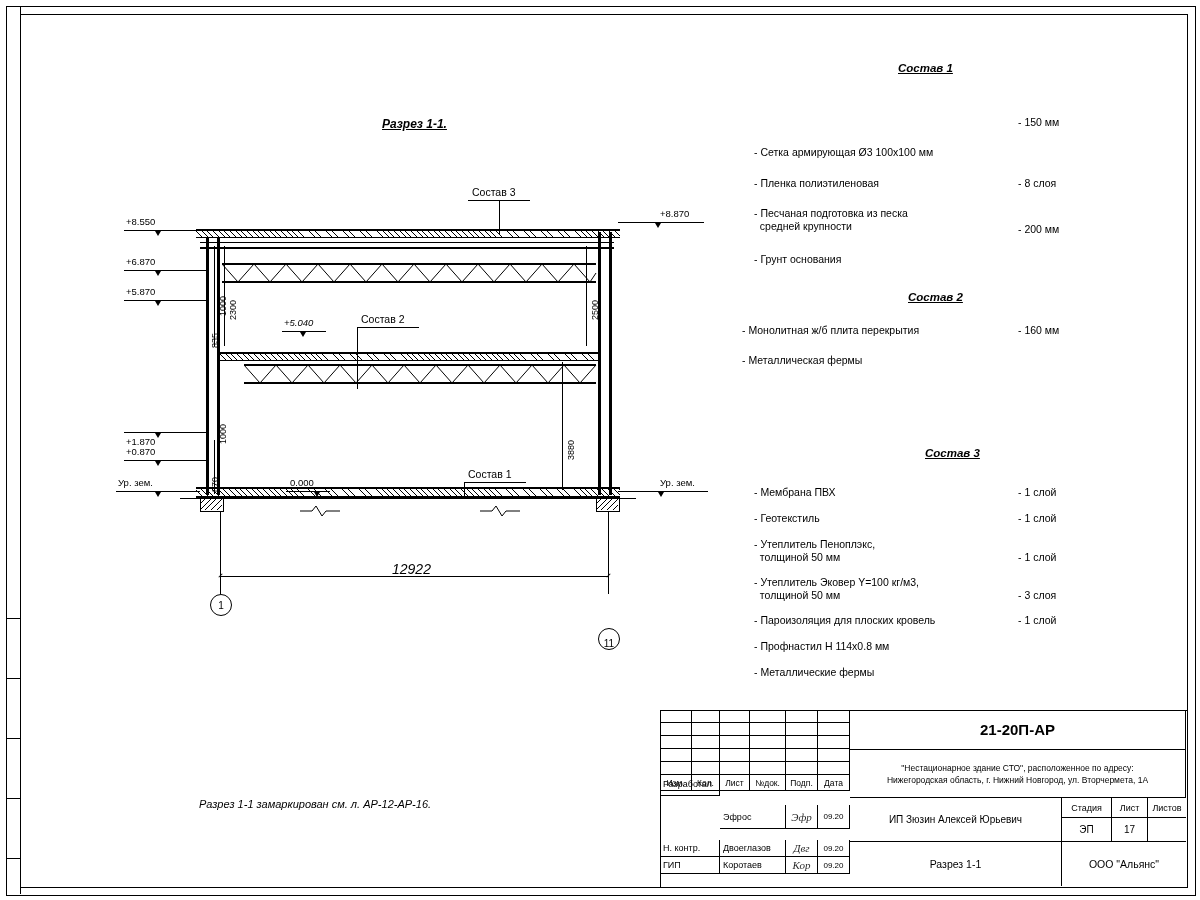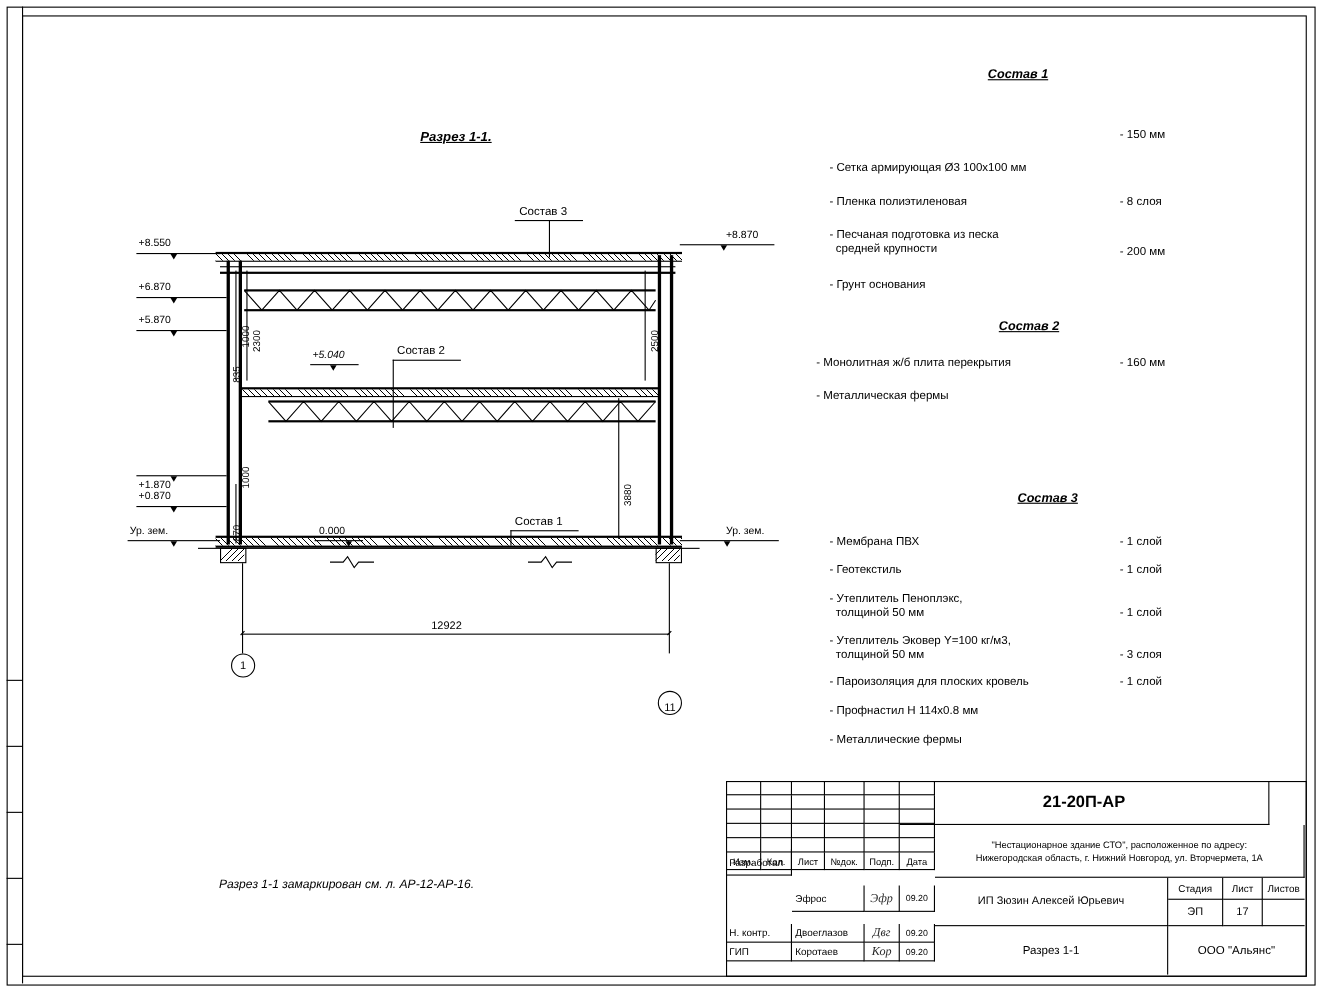--- a/index.html
+++ b/index.html
@@ -7,21 +7,21 @@
   .sheet{position:absolute;left:0;top:0;width:1200px;height:900px;}
   .frame-outer{position:absolute;left:6px;top:6px;width:1188px;height:888px;border:1px solid #000;}
   .frame-inner{position:absolute;left:20px;top:14px;width:1166px;height:872px;border:1px solid #000;}
   .left-strip{position:absolute;left:6px;top:6px;width:14px;height:888px;border-right:1px solid #000;}
   .ls-div{position:absolute;left:0;width:14px;border-top:1px solid #000;}
 
   .txt{position:absolute;white-space:pre;font-size:10.5px;line-height:13px;}
   .txt.i{font-style:italic;}
   .txt.u{text-decoration:underline;}
   .txt.b{font-weight:bold;}
-  .sm{font-size:10px;}
+  .sm{font-size:14px;font-style:italic;}
 
   
   .ln{position:absolute;background:#000;}
   .hln{height:1px;}
   .vln{width:1px;}
   .box{position:absolute;border:1px solid #000;}
   .hatch{position:absolute;background:
      repeating-linear-gradient(45deg,#000 0 0.6px,transparent 0.6px 4px);}
   .hatchv{position:absolute;background:
      repeating-linear-gradient(135deg,#000 0 0.6px,transparent 0.6px 4px);}
@@ -271,21 +271,21 @@
   <div class="tb-cell left" style="left:660px;top:840px;width:60px;height:17px;">Н. контр.</div>
   <div class="tb-cell left" style="left:720px;top:840px;width:66px;height:17px;">Двоеглазов</div>
   <div class="tb-cell" style="left:786px;top:840px;width:32px;height:17px;"><span class="sig">Двг</span></div>
   <div class="tb-cell" style="left:818px;top:840px;width:32px;height:17px;font-size:8px;">09.20</div>
 
   <div class="tb-cell left" style="left:660px;top:857px;width:60px;height:17px;">ГИП</div>
   <div class="tb-cell left" style="left:720px;top:857px;width:66px;height:17px;">Коротаев</div>
   <div class="tb-cell" style="left:786px;top:857px;width:32px;height:17px;"><span class="sig">Кор</span></div>
   <div class="tb-cell" style="left:818px;top:857px;width:32px;height:17px;font-size:8px;">09.20</div>
 
-  <div class="tb-cell" style="left:818px;top:710px;width:336px;height:40px;font-size:15px;font-weight:bold;">21-20П-АР</div>
+  <div class="tb-cell" style="left:850px;top:710px;width:336px;height:40px;font-size:15px;font-weight:bold;">21-20П-АР</div>
   <div class="tb-cell" style="left:850px;top:750px;width:336px;height:48px;font-size:8.5px;line-height:12px;text-align:center;white-space:pre-line;padding:0 4px;">"Нестационарное здание СТО", расположенное по адресу:
 Нижегородская область, г. Нижний Новгород, ул. Вторчермета, 1А</div>
 
   <div class="tb-cell" style="left:850px;top:798px;width:212px;height:44px;font-size:10px;">ИП Зюзин Алексей Юрьевич</div>
   <div class="tb-cell" style="left:850px;top:842px;width:212px;height:44px;font-size:10.5px;border-bottom:none;">Разрез 1-1</div>
 
   <div class="tb-cell" style="left:1062px;top:798px;width:50px;height:20px;font-size:9px;">Стадия</div>
   <div class="tb-cell" style="left:1112px;top:798px;width:36px;height:20px;font-size:9px;">Лист</div>
   <div class="tb-cell" style="left:1148px;top:798px;width:38px;height:20px;font-size:9px;border-right:none;">Листов</div>
 

